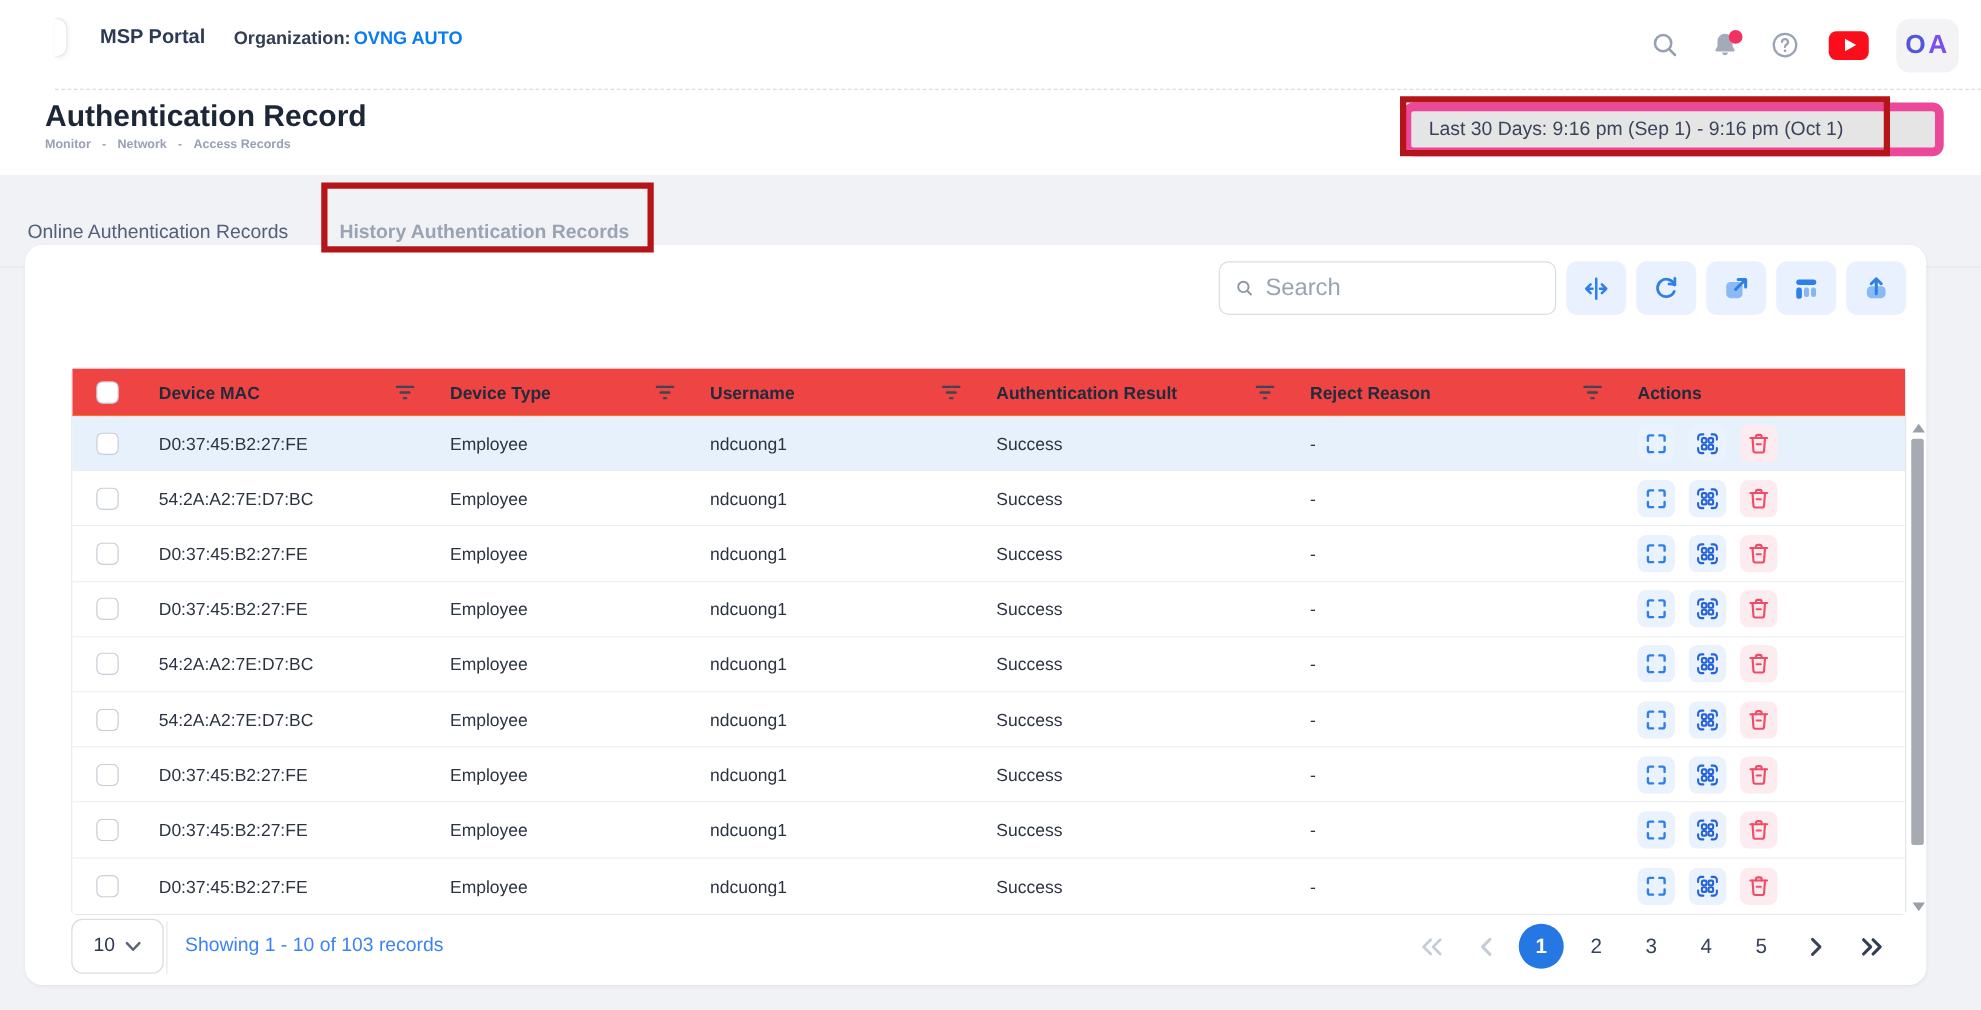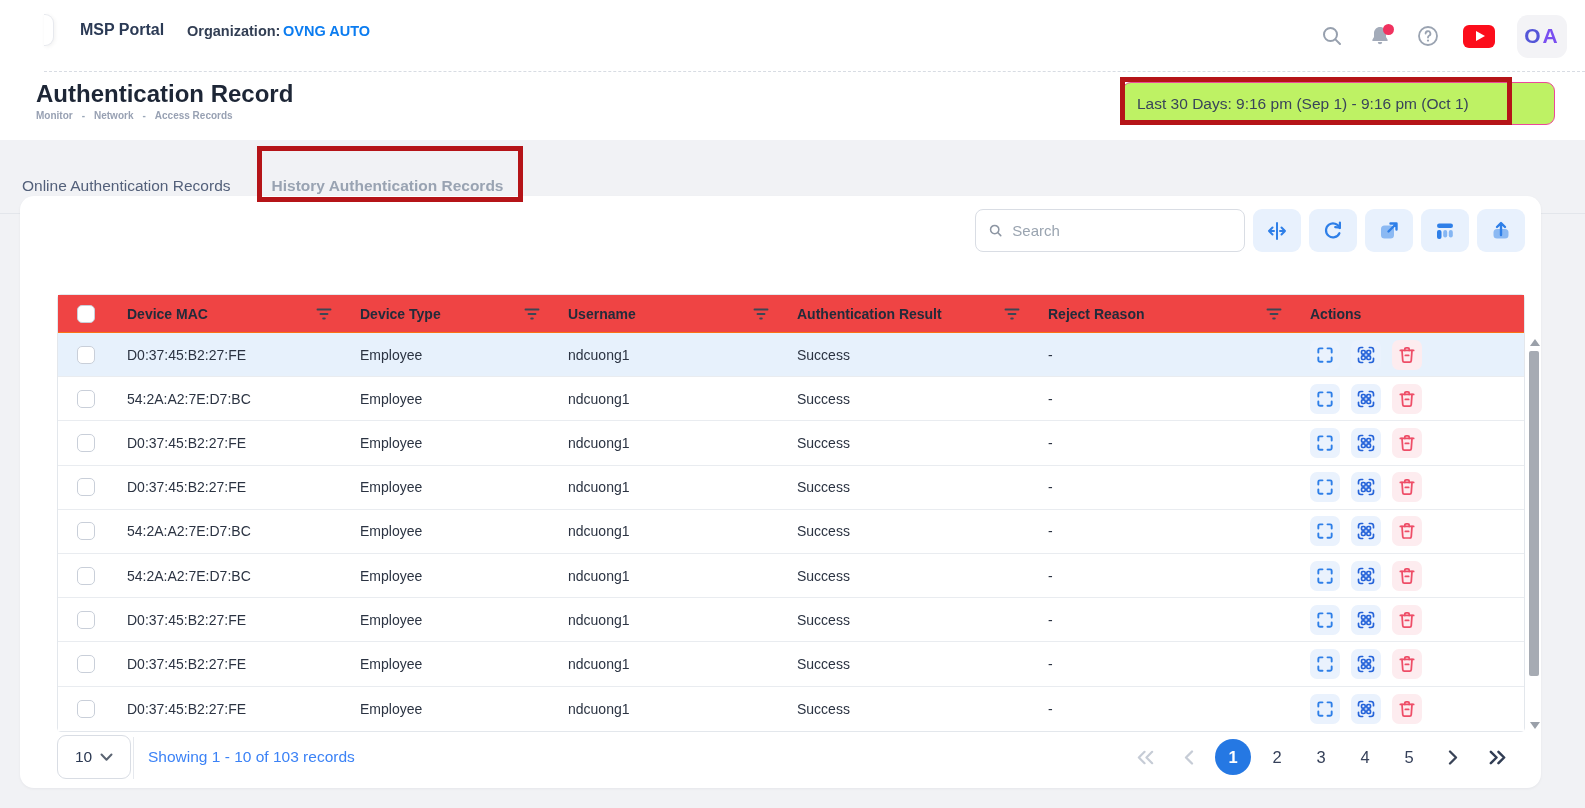--- a/index.html
+++ b/index.html
@@ -20,41 +20,41 @@
   .yt { width:32px; height:23px; background:#fc0d1b; border-radius:6px; display:flex; align-items:center; justify-content:center; cursor:pointer; }
   .yt-tri { width:0; height:0; border-left:9px solid #fff; border-top:5.5px solid transparent; border-bottom:5.5px solid transparent; margin-left:2px; }
   .avatar { width:50px; height:43px; background:#f3f3f6; border-radius:11px; display:flex; align-items:center; justify-content:center;
     font-size:21px; font-weight:bold; letter-spacing:2px; cursor:pointer; }
   .avatar .o { color:#5456d8; } .avatar .a { color:#7a4ff0; }
 
   .title-row { position:relative; height:68px; }
   .page-title { position:absolute; left:36px; top:8px; font-size:24px; font-weight:bold; color:#1d2636; }
   .breadcrumb { position:absolute; left:36px; top:38px; font-size:10px; font-weight:bold; color:#98a1b3; display:flex; gap:9px; align-items:center; }
   .crumb-sep { color:#9aa7b8; font-weight:bold; }
-  .daterange { position:absolute; left:1122px; top:10px; width:433px; height:43px; background:#bef264; border:1px solid #ec4899;
+  .daterange { position:absolute; left:1122px; top:10px; width:433px; height:43px; background:#e5e5e5; border:7px solid #ec4899;
     border-radius:9px; display:flex; align-items:center; padding-left:14px; font-size:15.5px; color:#39445a; cursor:pointer; }
 
   
   .annotation { position:absolute; border:5px solid #b51418; pointer-events:none; z-index:50; }
   .ann-date { left:1120px; top:77px; width:392px; height:48px; }
   .ann-tab { left:257px; top:146px; width:266px; height:56px; }
 
   
   .tabs-row { position:absolute; left:0; top:146px; width:1585px; height:43px; border-bottom:1px solid #e3e6eb; display:flex; padding-left:20px; gap:37px;margin-top:25px; }
   .tab { font-size:15.5px; padding:6px 2px 0 2px; cursor:pointer; height:100%; }
   .tab.inactive { color:#53607a; }
   .tab.active { color:#99a3b2; border-bottom:3px solid #2f88e0;font-weight:bold; }
 
   
   .card { position:absolute; left:20px; top:196px; width:1521px; height:592px; background:#fff; border-radius:14px;
     box-shadow:0 1px 3px rgba(16,24,40,.05); }
 
   .search-box { position:absolute; left:955px; top:13px; width:270px; height:43px; border:1px solid #d9dde4; border-radius:8px;
     display:flex; align-items:center; padding:0 12px; gap:9px; background:#fff; }
-  .search-box input { border:none; outline:none; font-size:15px; color:#0f172a; width:100%; font-family:"Liberation Sans",sans-serif; }
+  .search-box input { border:none; outline:none; font-size:19px; color:#0f172a; width:100%; font-family:"Liberation Sans",sans-serif; }
   .search-box input::placeholder { color:#9aa4b0; }
 
   .tool-btn { position:absolute; top:13px; width:48px; height:43px; border-radius:9px; background:#e8f1fd; border:none;
     display:flex; align-items:center; justify-content:center; cursor:pointer; }
 
   
   .table { position:absolute; left:37px; top:98px; width:1468px; border:1px solid #e3e7ec; border-radius:4px; }
   .tr { display:flex; align-items:center; }
   .thead { height:38px; background:#ef4444; border-bottom:1px solid #f97316;justify-content:flex-end; }
   .th { display:flex; align-items:center; justify-content:space-between; padding:0 14px; font-size:14px; font-weight:bold; color:#232b3a; }

